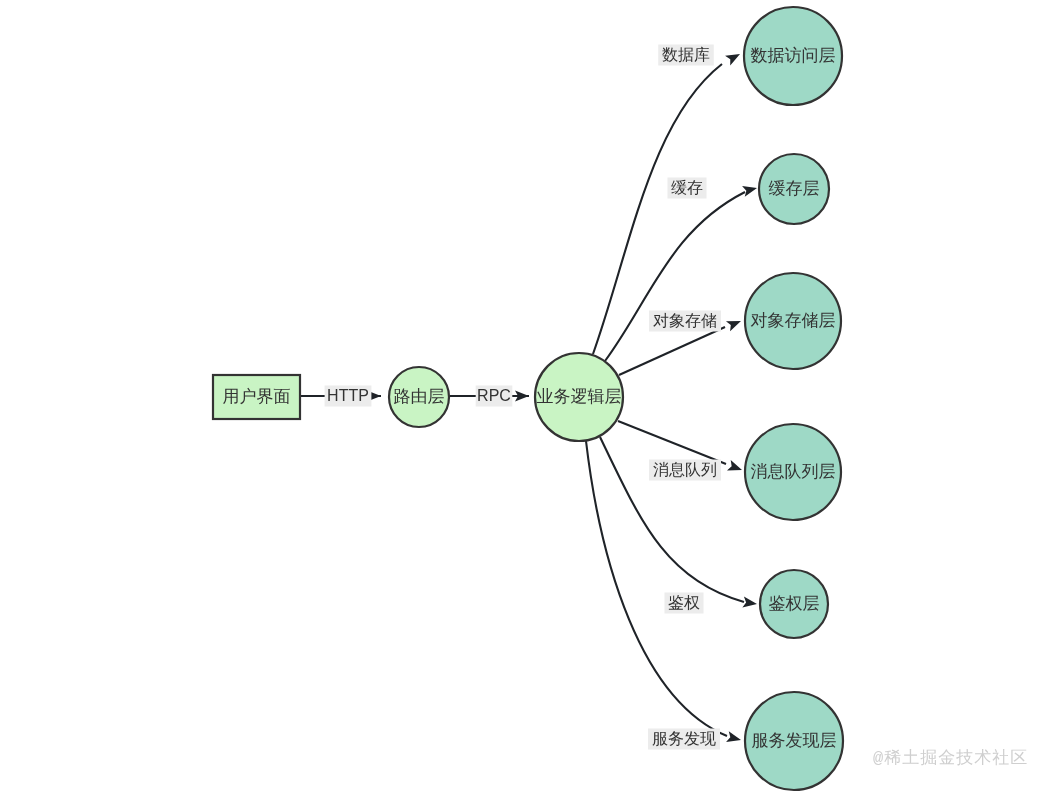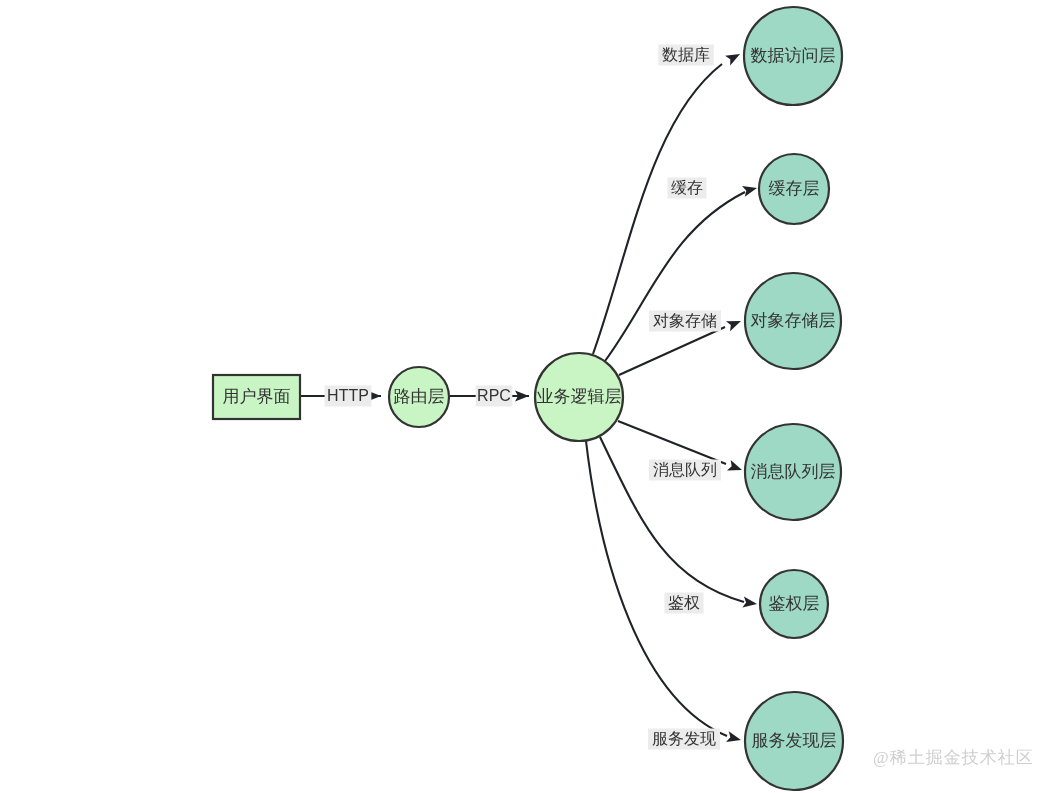--- a/index.html
+++ b/index.html
@@ -52,21 +52,21 @@
   .edge-label-text {
     font-family: "Liberation Sans", "DejaVu Sans", sans-serif;
     font-size: 16px;
     fill: #333333;
     text-anchor: middle;
     dominant-baseline: middle;
     pointer-events: none;
   }
   .watermark {
     position: absolute;
-    font-family: Liberation Serif, serif;
+    font-family: Liberation Mono, monospace;
     font-size: 17px;
     color: #cfcfcf;
     letter-spacing: 1px;
     white-space: nowrap;
   }
 </style>
 </head>
 <body>
 
 <div id="canvas" style="width: 1059px; height: 793px; background: rgb(255, 255, 255);">

